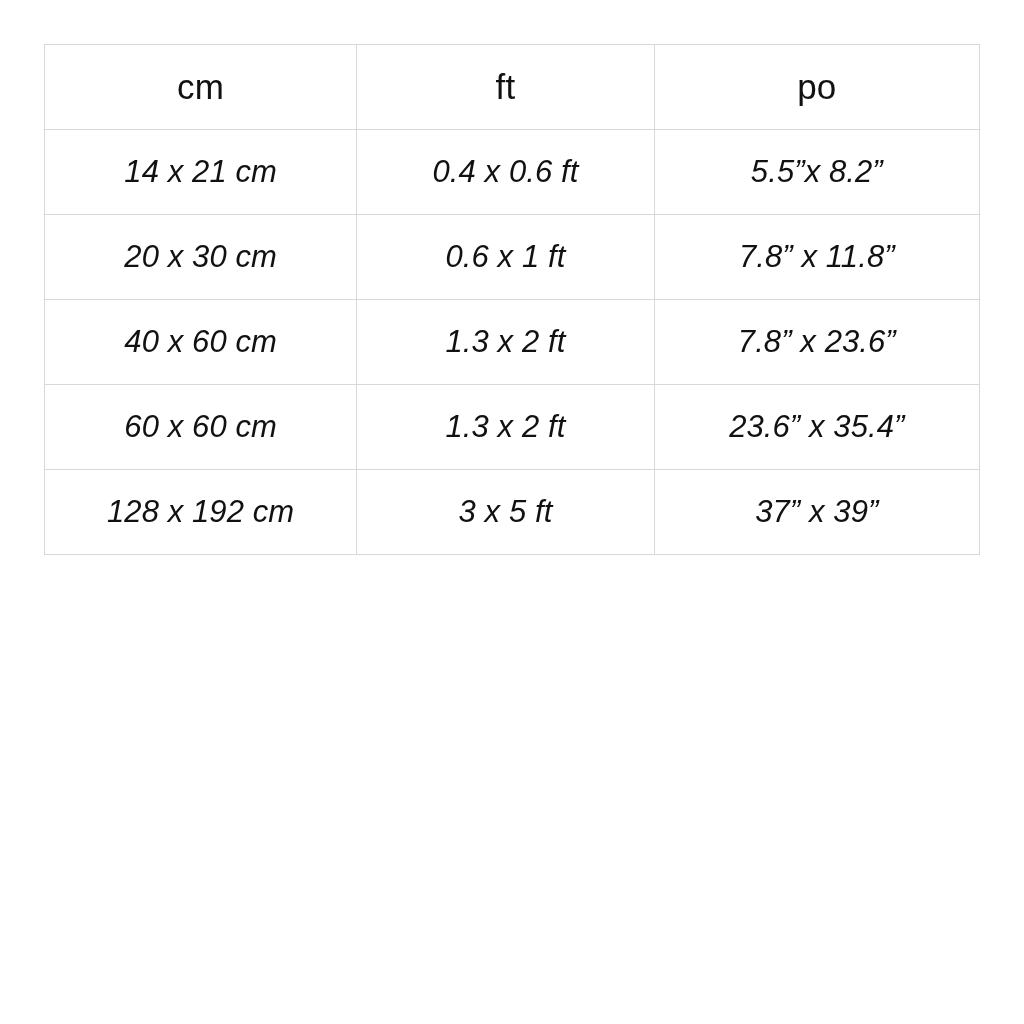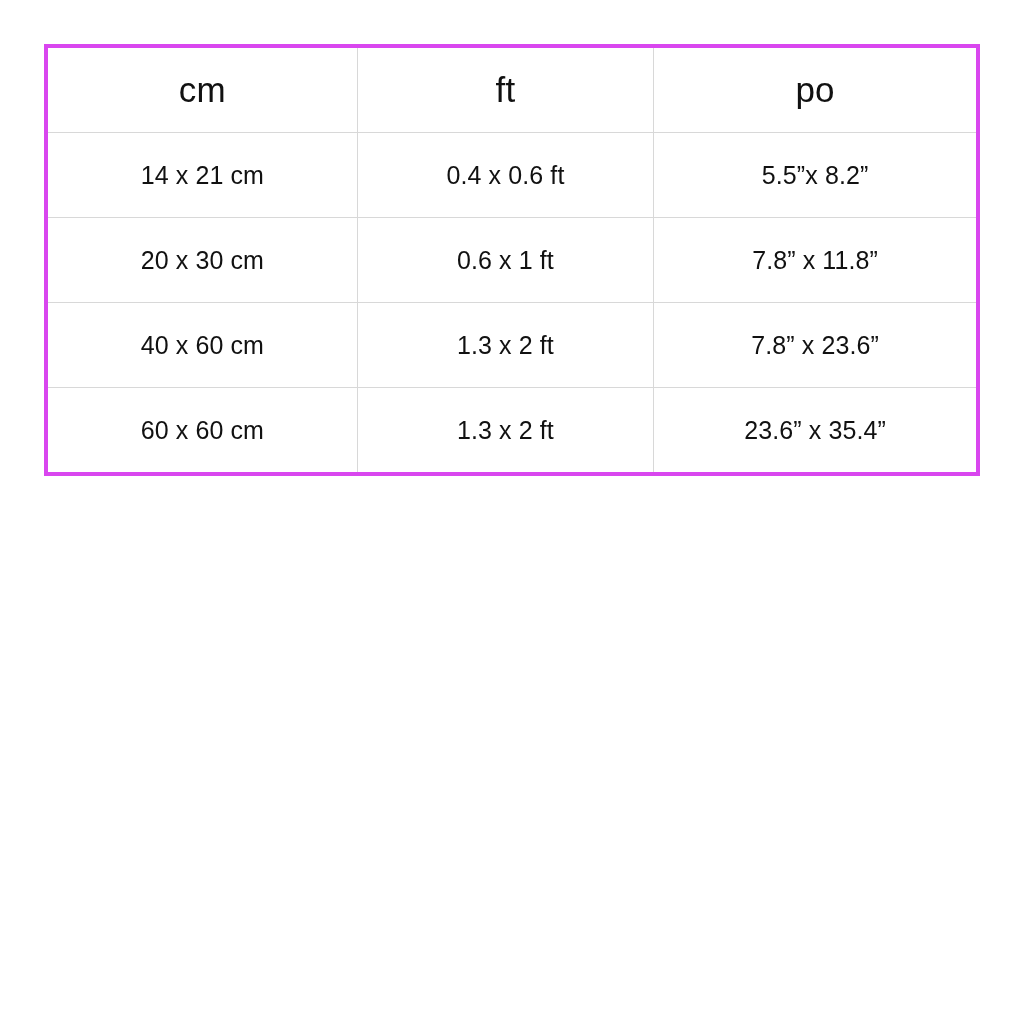--- a/index.html
+++ b/index.html
@@ -39,27 +39,28 @@
     font-weight: 400;
     padding: 0;
   }
   table.size-table thead th {
     height: 84px;
     font-size: 35px;
     letter-spacing: 0.2px;
   }
   table.size-table tbody td {
     height: 84px;
-    font-size: 25px;
+    font-size: 31px;
     letter-spacing: 0.1px;
     white-space: nowrap;
+    font-style: italic;
   }
   
   table.size-table {
-    border: 4px solid #d946ef;
+    border: 1px solid #d946ef;
   }
 </style>
 </head>
 <body>
 
 <div class="sheet">
   <table class="size-table">
     <colgroup>
       <col class="c1">
         <col class="c2">
@@ -86,15 +87,20 @@
       <tr>
         <td>40 x 60 cm</td>
         <td>1.3 x 2 ft</td>
         <td>7.8” x 23.6”</td>
       </tr>
       <tr>
         <td>60 x 60 cm</td>
         <td>1.3 x 2 ft</td>
         <td>23.6” x 35.4”</td>
       </tr>
+      <tr>
+        <td>128 x 192 cm</td>
+        <td>3 x 5 ft</td>
+        <td>37” x 39”</td>
+      </tr>
     </tbody>
   </table>
 </div>
 
 </body></html>

